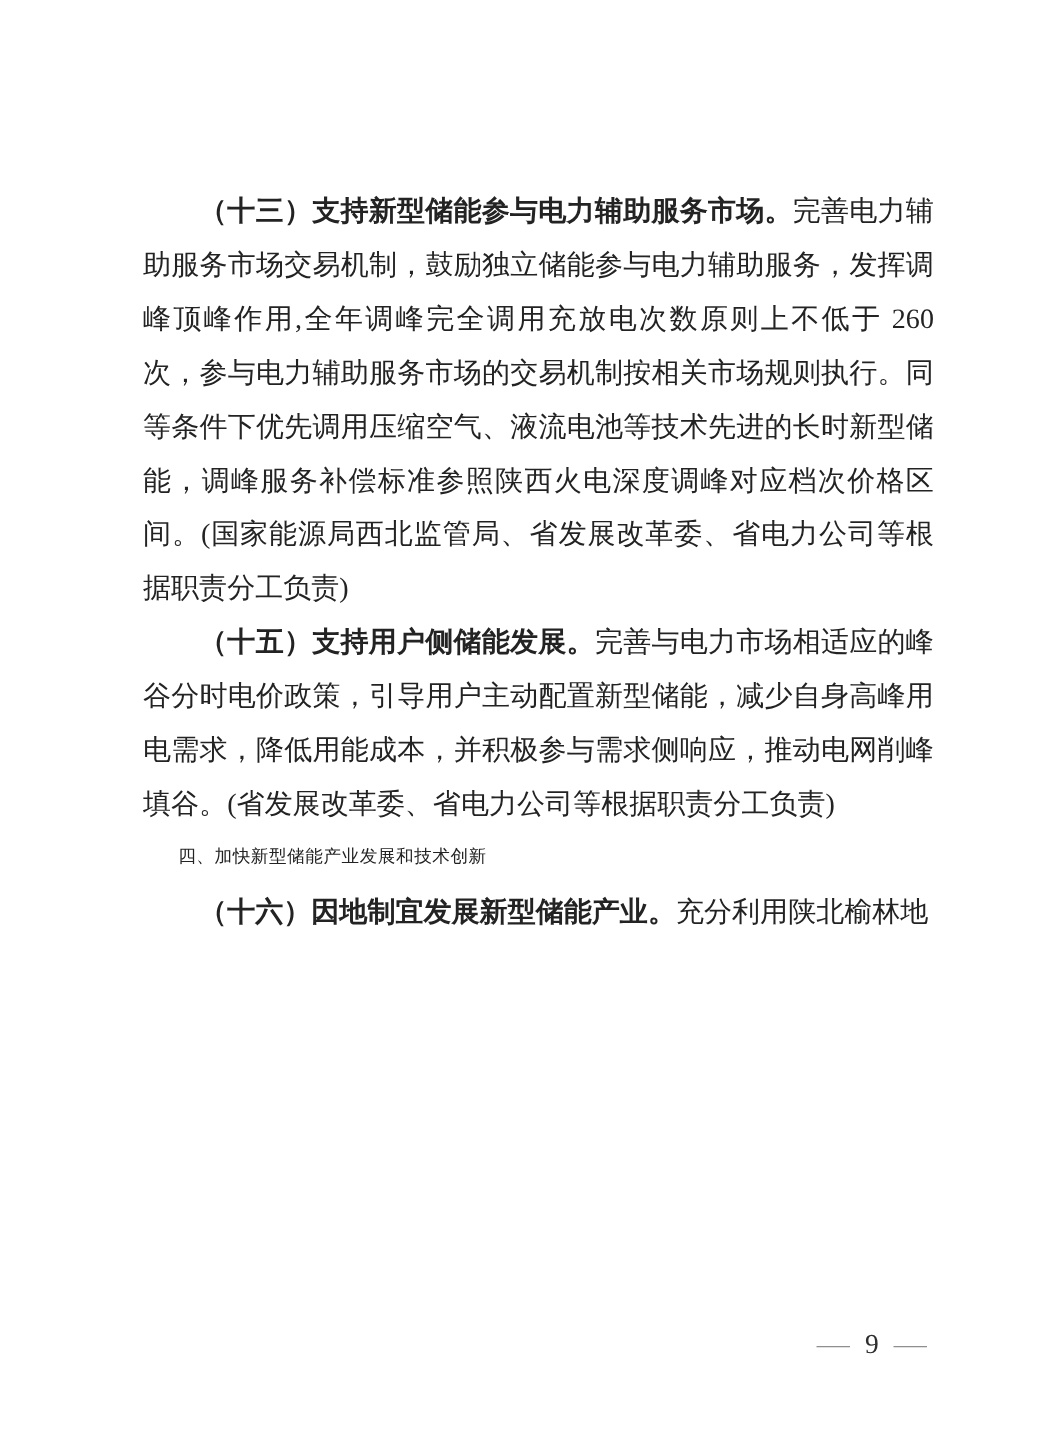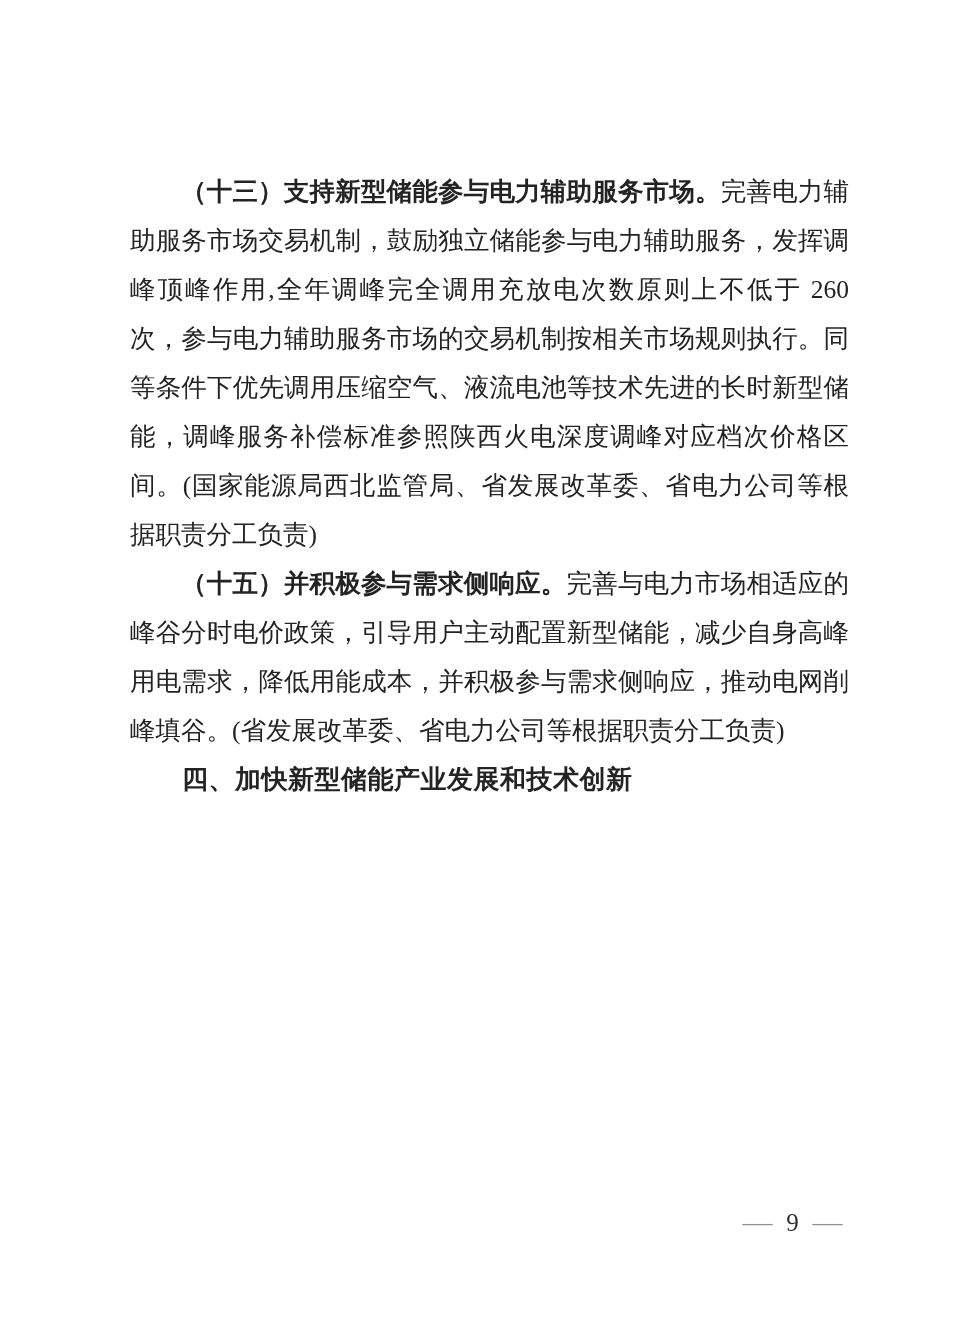--- a/index.html
+++ b/index.html
@@ -30,23 +30,23 @@
     margin: 0;
     padding: 0;
     text-indent: 2em;
   }
 
   .para-lead {
     font-weight: 700;
   }
 
   .section-heading {
-    font-weight: 700;
+    font-weight: 400;
     font-family: "Liberation Sans", "DejaVu Sans", sans-serif;
-    font-size: 26px;
+    font-size: 16px;
     letter-spacing: 0.5px;
   }
 
   .page-number {
     position: absolute;
     top: 1186px;
     left: 745px;
     width: 95px;
     font-size: 25px;
     line-height: 34px;
@@ -66,22 +66,23 @@
     padding: 0 6px;
   }
 </style>
 </head>
 <body>
 
 <div class="page">
 
   <div class="content" id="doc-content">
       <p><span class="para-lead">（十三）支持新型储能参与电力辅助服务市场。</span><span>完善电力辅助服务市场交易机制，鼓励独立储能参与电力辅助服务，发挥调峰顶峰作用,全年调峰完全调用充放电次数原则上不低于 260 次，参与电力辅助服务市场的交易机制按相关市场规则执行。同等条件下优先调用压缩空气、液流电池等技术先进的长时新型储能，调峰服务补偿标准参照陕西火电深度调峰对应档次价格区间。(国家能源局西北监管局、省发展改革委、省电力公司等根据职责分工负责)</span></p>
-      <p><span class="para-lead">（十五）并积极参与需求侧响应。</span><span>完善与电力市场相适应的峰谷分时电价政策，引导用户主动配置新型储能，减少自身高峰用电需求，降低用能成本，并积极参与需求侧响应，推动电网削峰填谷。(省发展改革委、省电力公司等根据职责分工负责)</span></p>
+      <p><span class="para-lead">（十五）支持用户侧储能发展。</span><span>完善与电力市场相适应的峰谷分时电价政策，引导用户主动配置新型储能，减少自身高峰用电需求，降低用能成本，并积极参与需求侧响应，推动电网削峰填谷。(省发展改革委、省电力公司等根据职责分工负责)</span></p>
       <p class="section-heading">四、加快新型储能产业发展和技术创新</p>
+      <p><span class="para-lead">（十六）因地制宜发展新型储能产业。</span><span>充分利用陕北榆林地</span></p>
     </div>
 
   <div class="page-number">
     <span class="dash">—</span>
     <span class="num">9</span>
     <span class="dash">—</span>
   </div>
 
 </div>
 

